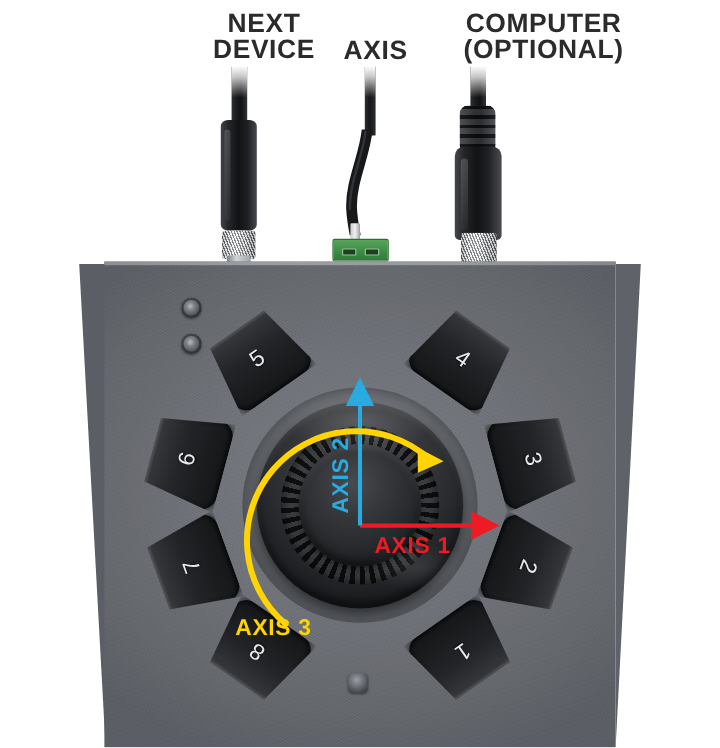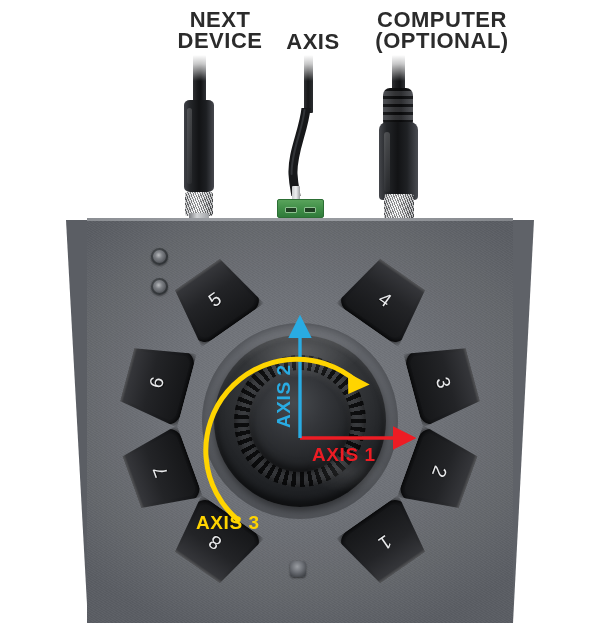--- a/index.html
+++ b/index.html
@@ -25,21 +25,21 @@
     font-family: "Liberation Sans", sans-serif;
     font-weight: bold;
     font-size: 22px;
     line-height: 21px;
     letter-spacing: 0.5px;
     color: #2b2b2b;
     white-space: pre-line;
   }
   #label-next    { left: 140px; top: 9px;  width: 160px; }
   #label-power   { left: 258px; top: 31px; width: 110px; }
-  #label-computer{ left: 352px; top: 9px;  width: 180px; }
+  #label-computer{ left: 363px; top: 9px;  width: 180px; }
 
   
   .cable {
     position: absolute;
     background: linear-gradient(to right, #2f3033 0%, #1a1b1d 32%, #111214 60%, #303236 100%);
     border-radius: 1px;
   }
   .cable-fade {
     position: absolute;
     left: 0; right: 0; top: 0;

